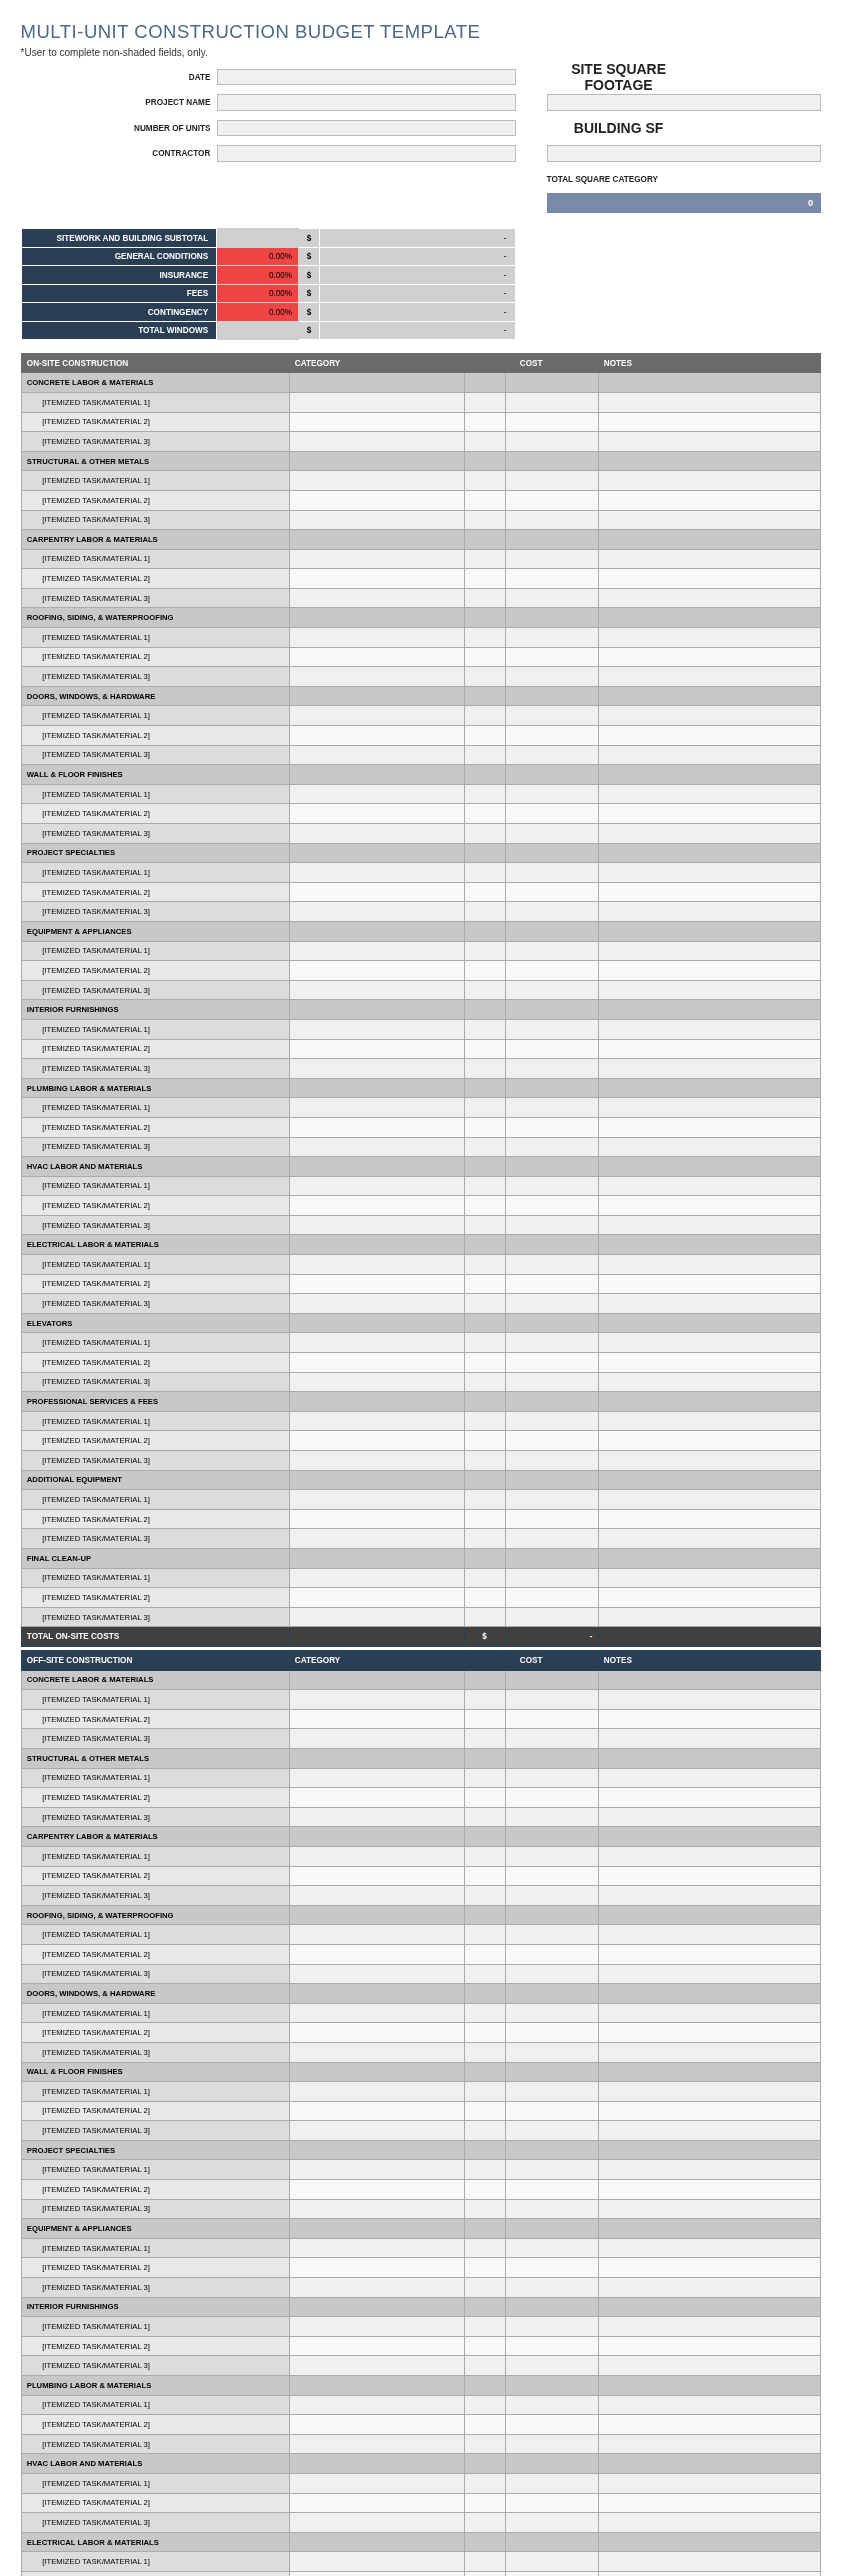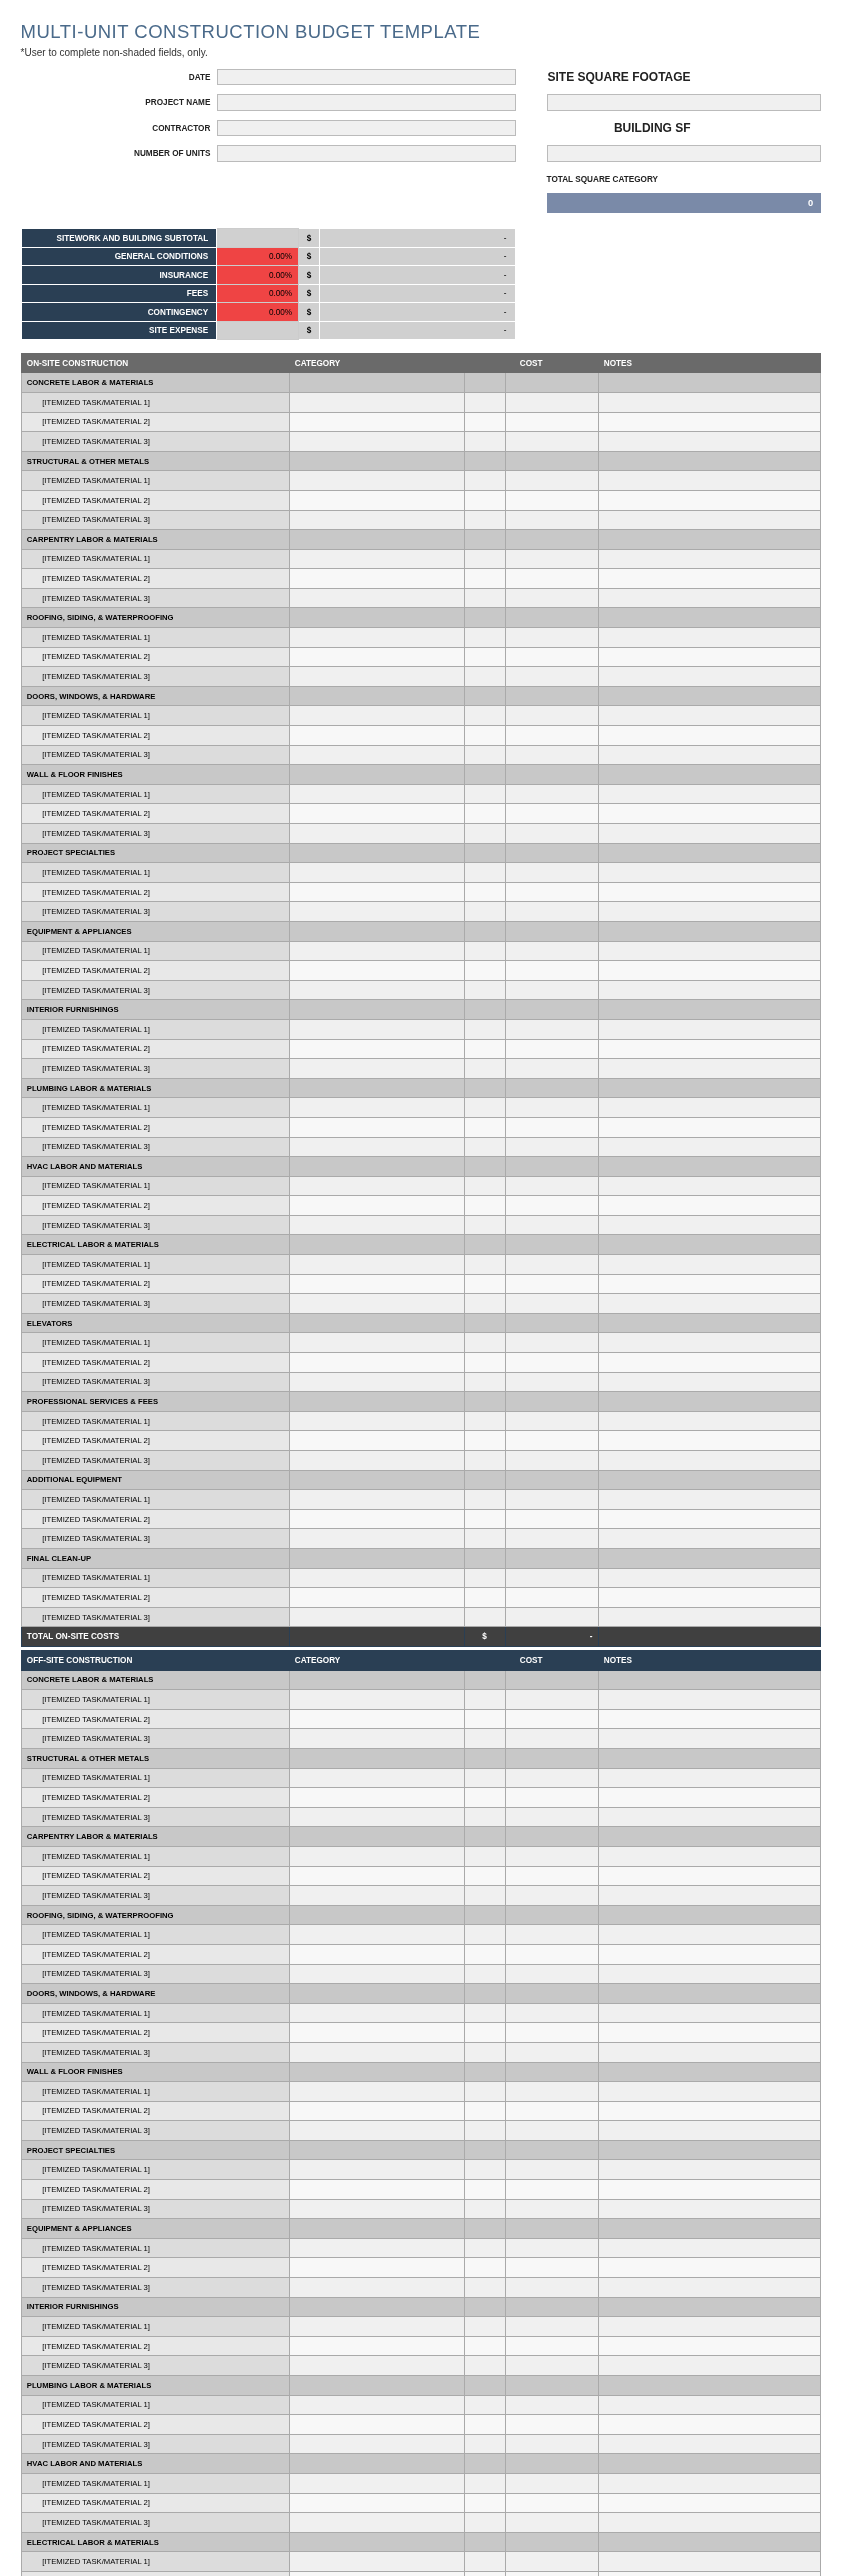--- a/index.html
+++ b/index.html
@@ -6,21 +6,21 @@
   body { background: #fff; padding: 20.6px; width: 842px; }
   .title { color: #4a6a8a; font-size: 18.5px; font-weight: normal; letter-spacing: 0.5px; margin-bottom: 4.1px; }
   .subtitle { color: #333; font-size: 10px; margin-bottom: 10.3px; }
   .header-row { display: flex; gap: 31px; margin-bottom: 15.5px; }
   .header-col { display: flex; flex-direction: column; gap: 7px; }
   .header-left { width: 495px; }
   .header-right { flex: 1; }
   .field-row { display: flex; align-items: center; height: 18.5px; }
   .field-label { width: 196px; text-align: right; padding-right: 6.2px; font-size: 8.2px; font-weight: bold; color: #222; }
   .field-input { flex: 1; height: 16.5px; border: 0.5px solid #bbb; background: #f0f0f0; }
-  .field-label-r { width: 144px; text-align: right; font-size: 12px; font-weight: bold; color: #222; }
+  .field-label-r { width: 144px; text-align: center; font-size: 14px; font-weight: bold; color: #222; }
   .field-input-r { flex: 1; height: 16.5px; border: 0.5px solid #bbb; background: #f0f0f0; }
   .tsf-label { font-size: 8.2px; font-weight: bold; color: #222; margin-top: 5.2px; }
   .tsf-bar { background: #7a8aa8; height: 19.6px; display: flex; justify-content: flex-end; align-items: center; padding-right: 8.2px; color: #fff; font-size: 9.3px; font-weight: bold; margin-top: 2.1px; }
   .summary-table { width: 495px; border-collapse: collapse; margin-bottom: 12.4px; }
   .summary-table td { height: 18.5px; border: 0.5px solid #fff; font-size: 8.2px; }
   .sum-label { background: #2a3f54; color: #fff; font-weight: bold; text-align: right; padding-right: 8.2px; width: 196px; }
   .sum-pct { background: #ef4444; text-align: right; padding-right: 6.2px; width: 82px; border: 0.5px solid #ccc !important; }
   .sum-dol { background: #d0d0d0; text-align: center; width: 20.6px; font-weight: bold; }
   .sum-val { background: #d0d0d0; text-align: right; padding-right: 8.2px; width: 196px; }
   .main-table { width: 100%; border-collapse: collapse; }
@@ -50,25 +50,25 @@
   <div class="header-col header-left" id="hdr-left">
       <div class="field-row">
         <div class="field-label">DATE</div>
         <div class="field-input"></div>
       </div>
       <div class="field-row">
         <div class="field-label">PROJECT NAME</div>
         <div class="field-input"></div>
       </div>
       <div class="field-row">
-        <div class="field-label">CONTRACTOR</div>
+        <div class="field-label">NUMBER OF UNITS</div>
         <div class="field-input"></div>
       </div>
       <div class="field-row">
-        <div class="field-label">NUMBER OF UNITS</div>
+        <div class="field-label">CONTRACTOR</div>
         <div class="field-input"></div>
       </div>
     </div>
   <div class="header-col header-right" id="hdr-right">
       <div class="field-row">
         <div class="field-label-r">SITE SQUARE FOOTAGE</div>
       </div>
       <div class="field-row">
         <div class="field-input-r"></div>
       </div>
@@ -109,21 +109,21 @@
         <td class="sum-dol">$</td>
         <td class="sum-val">-</td>
       </tr>
       <tr>
         <td class="sum-label">CONTINGENCY</td>
         <td class="sum-pct">0.00%</td>
         <td class="sum-dol">$</td>
         <td class="sum-val">-</td>
       </tr>
       <tr>
-        <td class="sum-label">SITE EXPENSE</td>
+        <td class="sum-label">TOTAL WINDOWS</td>
         <td class="sum-pct" style="background:#d0d0d0"></td>
         <td class="sum-dol">$</td>
         <td class="sum-val">-</td>
       </tr>
     </tbody>
 </table>
 
 <table class="main-table">
   <tbody id="onsite-body">
       <tr class="hdr-dark">

